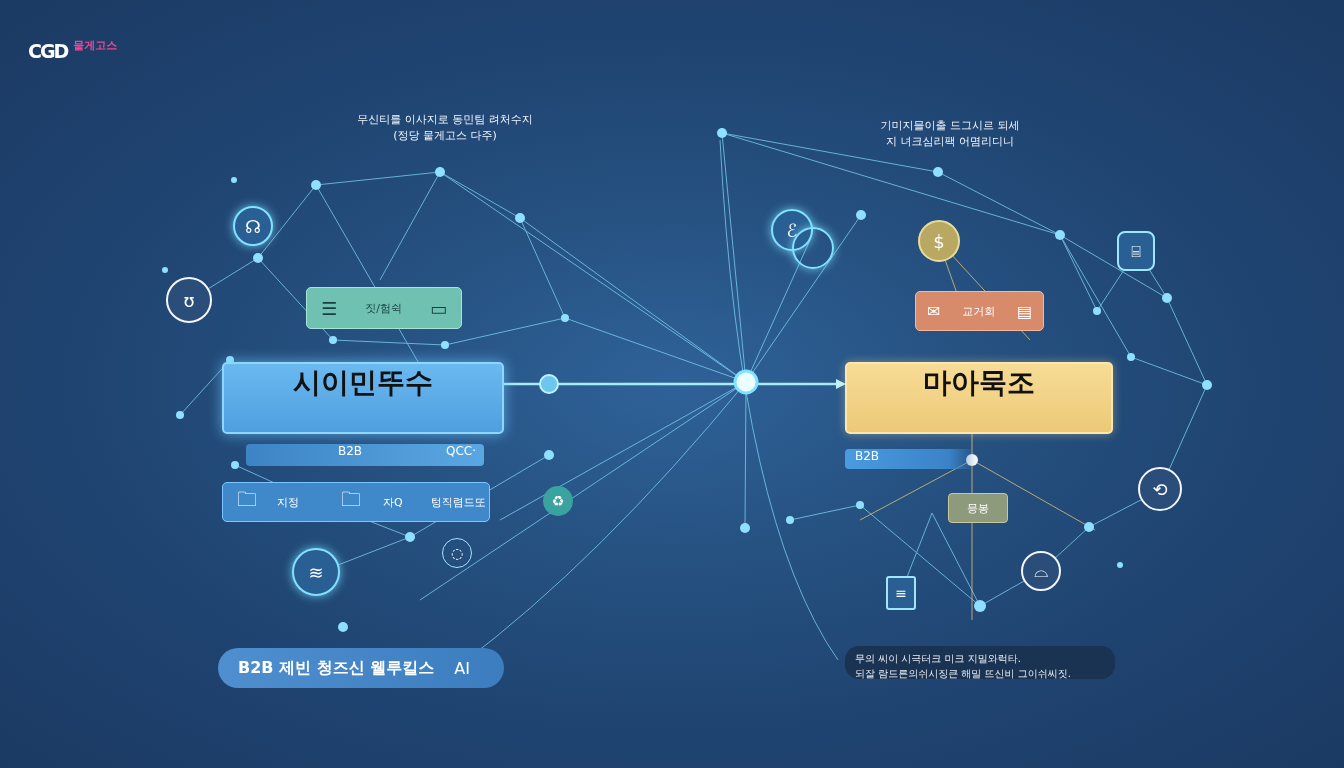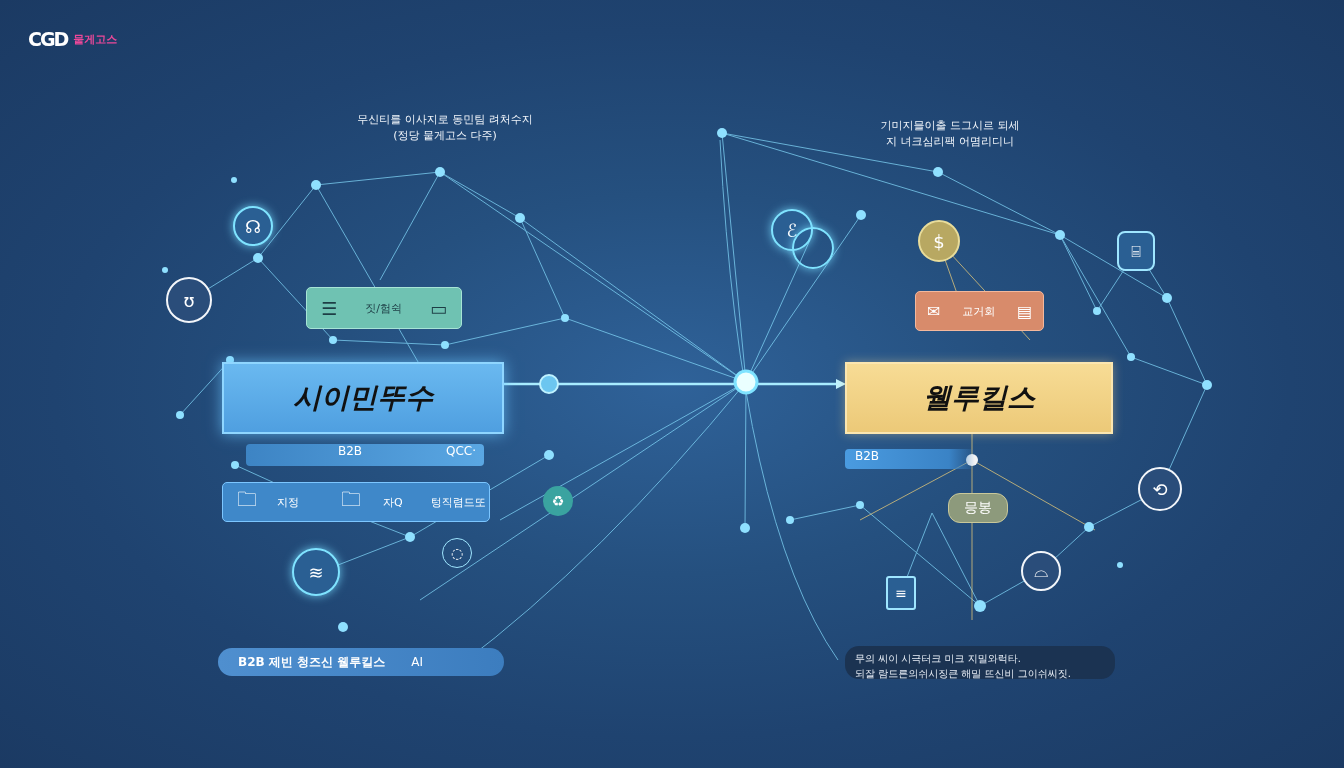--- a/index.html
+++ b/index.html
@@ -2,40 +2,40 @@
 <html><head>
 <meta charset="utf-8">
 <style>
   html,body{margin:0;padding:0;}
   body{width:1344px;height:768px;overflow:hidden;position:relative;
     background:radial-gradient(ellipse at 50% 50%,#2f6299 0%,#25507f 35%,#1f4370 65%,#1b3a63 100%);
     font-family:"DejaVu Sans","Liberation Sans",sans-serif;color:#fff;}
   .abs{position:absolute;}
   #net{position:absolute;left:0;top:0;width:1344px;height:768px;}
   .logo{left:28px;top:28px;display:flex;align-items:center;gap:6px;}
-  .logo .mark{font-family:"DejaVu Sans",sans-serif;font-weight:bold;font-size:19px;letter-spacing:-2px;color:#fff;}
+  .logo .mark{font-family:"DejaVu Sans",sans-serif;font-weight:bold;font-size:19px;letter-spacing:-2px;color:#fff;margin-top:12px;}
   .logo .txt{font-size:11px;font-weight:bold;color:#ec4899;}
   .caption{font-size:11px;line-height:16px;color:#f2f6fb;text-align:center;white-space:nowrap;}
-  .main-box{border-radius:0;display:flex;align-items:center;justify-content:center;
-    font-size:28px;font-weight:bold;color:#111;font-style:italic;}
+  .main-box{border-radius:5px;display:flex;justify-content:center;
+    font-size:28px;font-weight:bold;color:#111;}
   .left-main{left:222px;top:362px;width:278px;height:68px;
     background:linear-gradient(180deg,#6ab9f0,#4f9fe0);border:2px solid #8fd6ff;
     box-shadow:0 0 14px rgba(110,200,255,.7);}
   .right-main{left:845px;top:362px;width:264px;height:68px;
     background:linear-gradient(180deg,#f7dc95,#ecc978);border:2px solid #fbe6b0;
     box-shadow:0 0 10px rgba(250,220,150,.4);}
   .doc-card{border-radius:5px;display:flex;align-items:center;justify-content:space-around;font-size:11px;}
   .green-card{left:306px;top:287px;width:154px;height:40px;background:#6fc2b2;border:1.5px solid #a7e4d6;color:#1d3d45;}
   .orange-card{left:915px;top:291px;width:127px;height:38px;background:#d88b6b;border:1.5px solid #f3b89d;color:#fff;}
   .bar{border-radius:4px;display:flex;align-items:flex-start;font-size:12px;}
   .left-bar{left:246px;top:444px;width:238px;height:22px;background:linear-gradient(90deg,#3d84c4,#5aa7e3);color:#fff;justify-content:space-between;padding:0 8px 0 92px;box-sizing:border-box;}
   .left-tools{left:222px;top:482px;width:266px;height:38px;background:#3f88c9;border:1.5px solid #7cc6ff;border-radius:5px;display:flex;align-items:center;font-size:11px;}
   .right-bar{left:845px;top:449px;width:130px;height:20px;background:linear-gradient(90deg,#4a9be0,#3a83c6 80%,rgba(58,131,198,0));color:#fff;padding-left:10px;box-sizing:border-box;}
-  .small-green{left:948px;top:493px;width:58px;height:28px;background:#8d9a7c;border:1.5px solid #c9c89a;border-radius:12px;display:flex;align-items:center;justify-content:center;font-size:14px;color:#fff;}
-  .pill-left{left:218px;top:648px;width:286px;height:28px;border-radius:20px;background:linear-gradient(90deg,#4f8fcf,#3c7dbf);display:flex;align-items:center;gap:26px;padding-left:20px;box-sizing:border-box;font-size:12px;font-weight:bold;}
+  .small-green{left:948px;top:493px;width:58px;height:28px;background:#8d9a7c;border:1.5px solid #c9c89a;border-radius:4px;display:flex;align-items:center;justify-content:center;font-size:11px;color:#fff;}
+  .pill-left{left:218px;top:648px;width:286px;height:40px;border-radius:20px;background:linear-gradient(90deg,#4f8fcf,#3c7dbf);display:flex;align-items:center;gap:20px;padding-left:20px;box-sizing:border-box;font-size:16px;font-weight:bold;}
   .pill-right{left:845px;top:646px;width:270px;height:33px;border-radius:14px;background:#1b3352;font-size:10px;line-height:15px;padding:5px 10px;box-sizing:border-box;color:#e8eef6;}
   .icon-circle{border-radius:50%;display:flex;align-items:center;justify-content:center;font-size:18px;color:#fff;box-sizing:border-box;}
   .ic-cyan{border:2.5px solid #7fe3ff;background:#2a5f93;box-shadow:0 0 10px rgba(120,220,255,.8);}
   .ic-white{border:2.5px solid #f3f6fa;background:#2a4d7a;}
   .ic-gold{border:2.5px solid #e8dc9a;background:#b8a862;}
   .ic-teal{border:none;background:#3aa3a0;}
 </style>
 </head>
 <body>
 
@@ -172,21 +172,21 @@
 <div class="abs icon-circle ic-cyan" style="left:292px;top:548px;width:48px;height:48px;">≋</div>
 <div class="abs icon-circle" style="left:442px;top:538px;width:30px;height:30px;border:1.5px solid #9fe6ff;font-size:14px;">◌</div>
 <div class="abs icon-circle ic-teal" style="left:543px;top:486px;width:30px;height:30px;font-size:14px;">♻</div>
 
 <div class="abs doc-card orange-card">
   <span style="font-size:16px;">✉</span>
   <span>교거회</span>
   <span style="font-size:16px;">▤</span>
 </div>
 <div class="abs main-box right-main">
-  <span>웰루킬스</span>
+  <span>마아묵조</span>
 </div>
 <div class="abs bar right-bar">
   <span>B2B</span>
 </div>
 <div class="abs small-green">
   <span>믕봉</span>
 </div>
 
 <div class="abs icon-circle ic-cyan" style="left:771px;top:209px;width:42px;height:42px;">ℰ</div>
 <div class="abs icon-circle ic-cyan" style="left:792px;top:227px;width:42px;height:42px;background:transparent;"></div>

